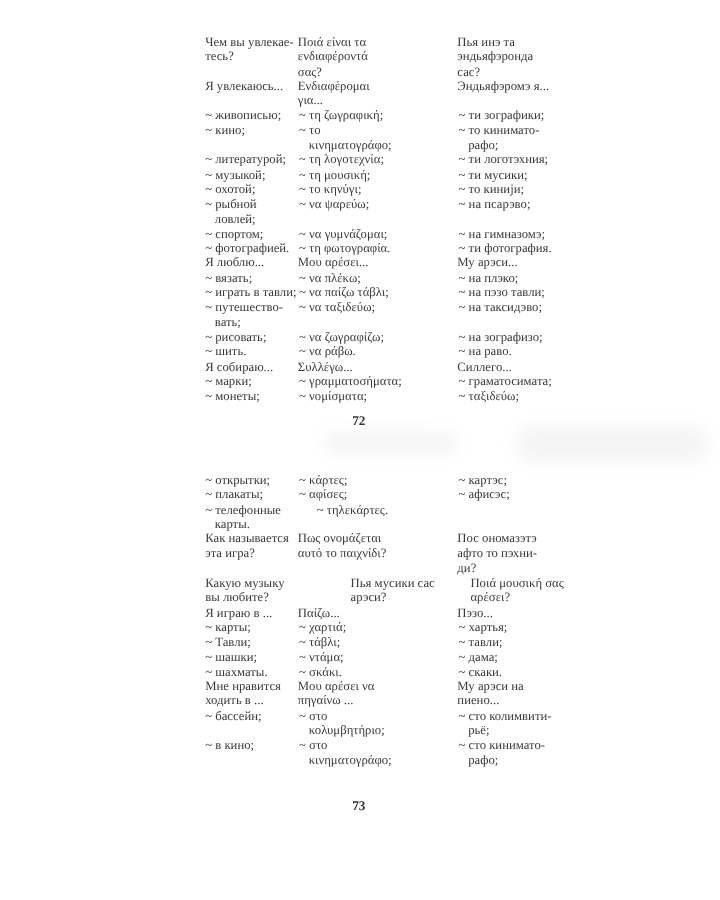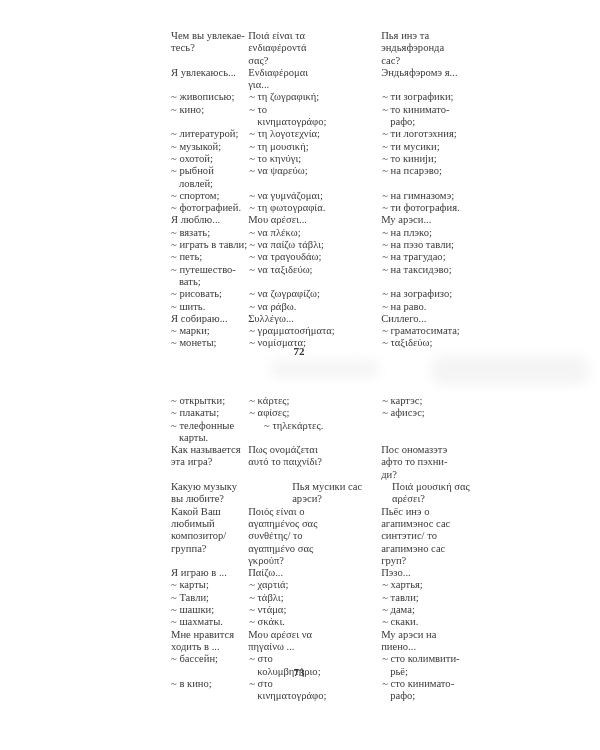--- a/index.html
+++ b/index.html
@@ -105,25 +105,20 @@
       <div class="cell c1">~ вязать;</div>
       <div class="cell c2">~ να πλέκω;</div>
       <div class="cell c3">~ на плэко;</div>
     </div>
     <div class="row">
       <div class="cell c1">~ играть в тавли;</div>
       <div class="cell c2">~ να παίζω τάβλι;</div>
       <div class="cell c3">~ на пэзо тавли;</div>
     </div>
     <div class="row">
-      <div class="cell c1">~ петь;</div>
-      <div class="cell c2">~ να τραγουδάω;</div>
-      <div class="cell c3">~ на трагудао;</div>
-    </div>
-    <div class="row">
       <div class="cell c1">~ путешество-
 вать;</div>
       <div class="cell c2">~ να ταξιδεύω;</div>
       <div class="cell c3">~ на таксидэво;</div>
     </div>
     <div class="row">
       <div class="cell c1">~ рисовать;</div>
       <div class="cell c2">~ να ζωγραφίζω;</div>
       <div class="cell c3">~ на зографизо;</div>
     </div>
@@ -177,36 +172,20 @@
     </div>
     <div class="row">
       <div class="cell c1 ni">Какую музыку
 вы любите?</div>
       <div class="cell c3 ni">Пья мусики сас
 арэси?</div>
       <div class="cell c2 ni">Ποιά μουσική σας
 αρέσει?</div>
     </div>
     <div class="row">
-      <div class="cell c1 ni">Какой Ваш
-любимый
-композитор/
-группа?</div>
-      <div class="cell c2 ni">Ποιός είναι ο
-αγαπημένος σας
-συνθέτης/ το
-αγαπημένο σας
-γκρούπ?</div>
-      <div class="cell c3 ni">Пьёс инэ о
-агапимэнос сас
-синтэтис/ то
-агапимэно сас
-груп?</div>
-    </div>
-    <div class="row">
       <div class="cell c1 ni">Я играю в ...</div>
       <div class="cell c2 ni">Παίζω...</div>
       <div class="cell c3 ni">Пэзо...</div>
     </div>
     <div class="row">
       <div class="cell c1">~ карты;</div>
       <div class="cell c2">~ χαρτιά;</div>
       <div class="cell c3">~ хартья;</div>
     </div>
     <div class="row">

